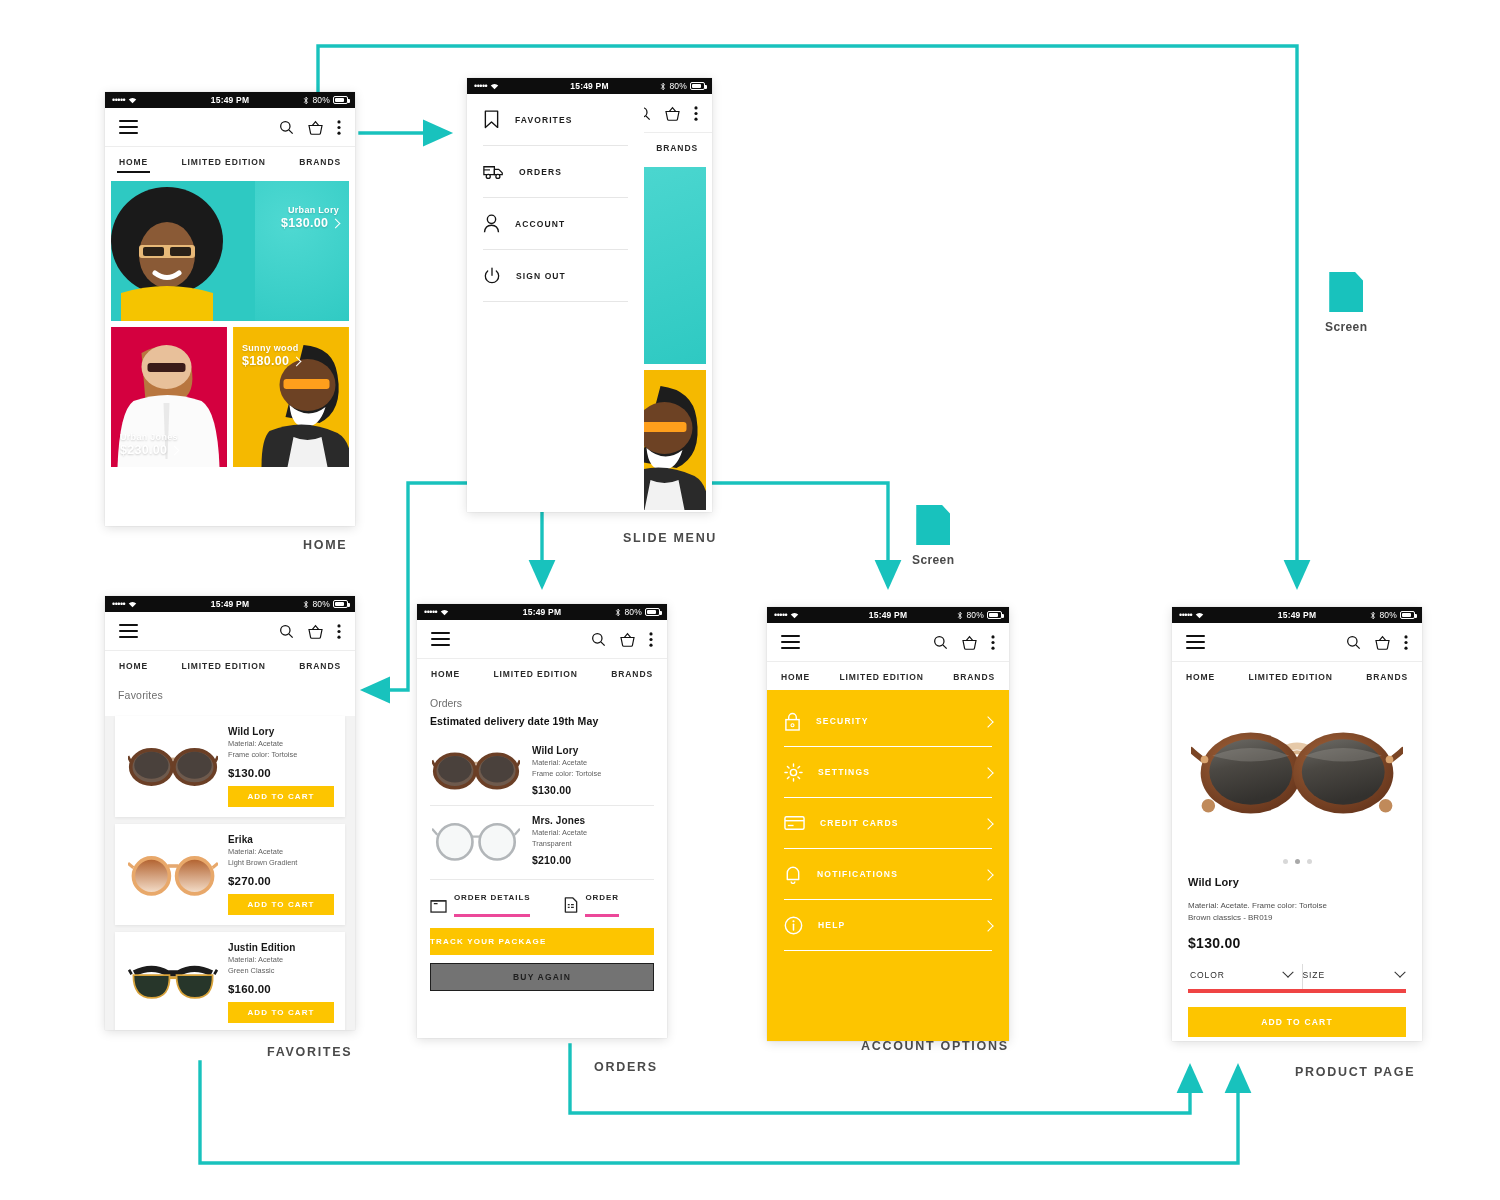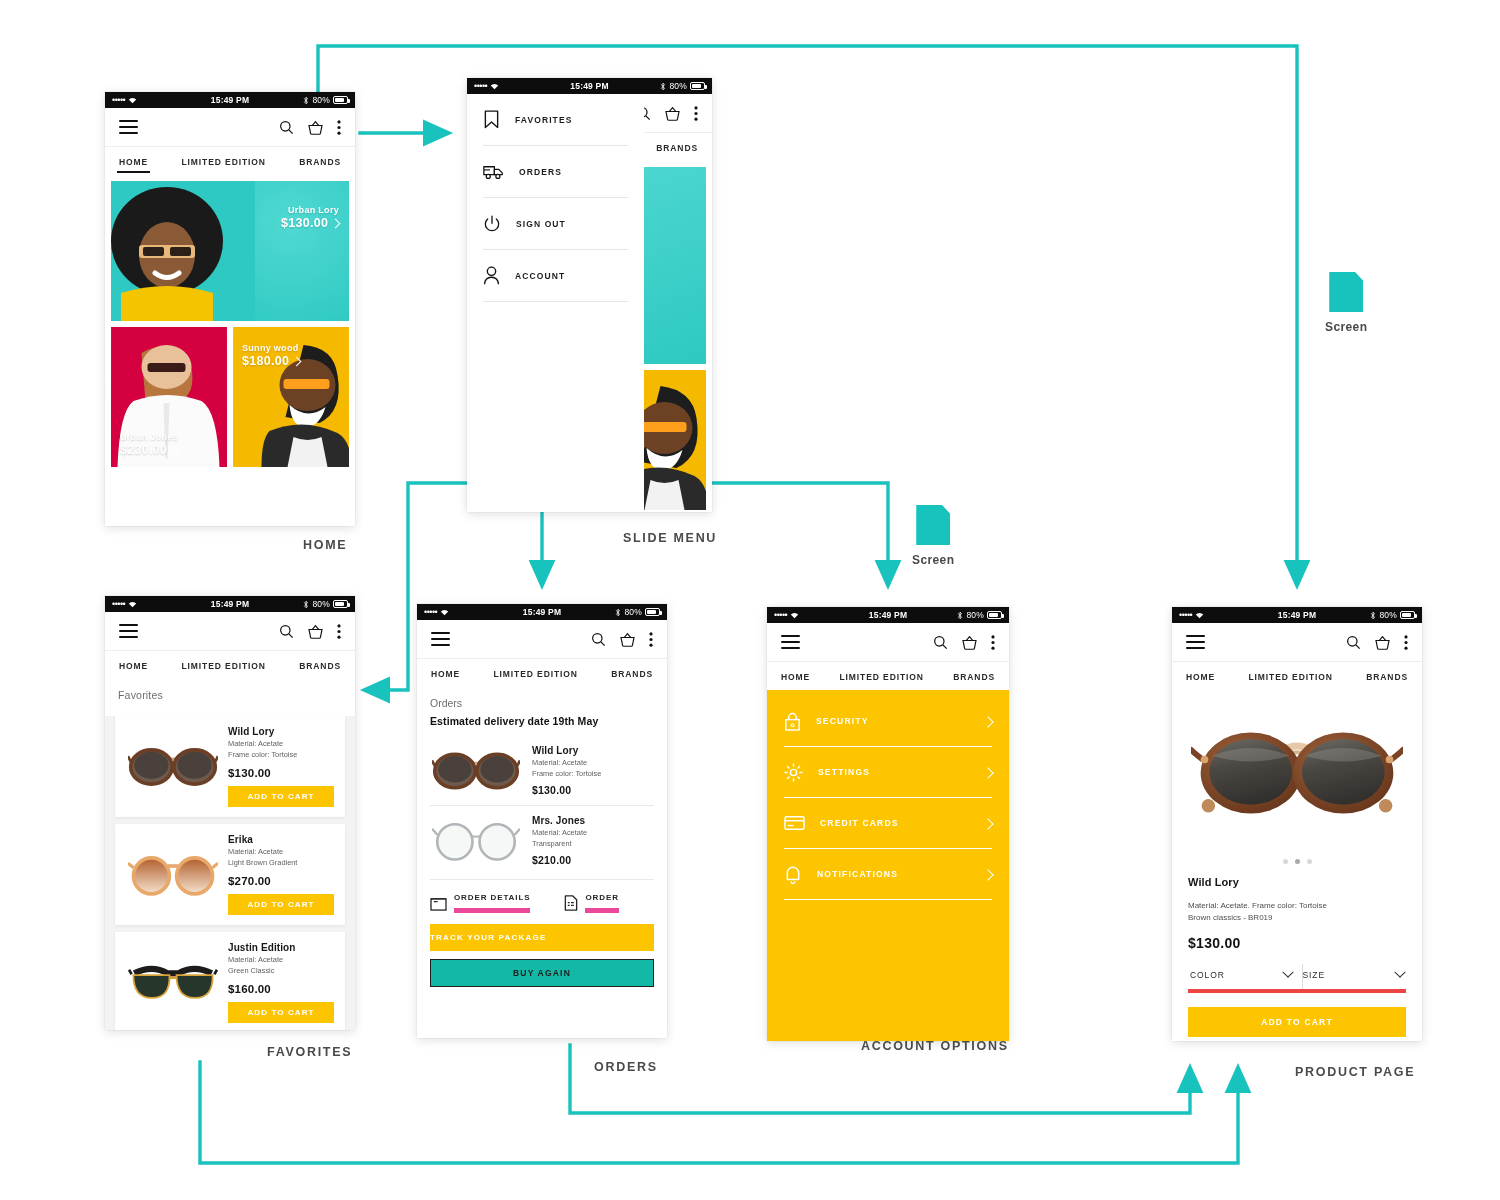--- a/index.html
+++ b/index.html
@@ -83,25 +83,25 @@
   
   .ord-wrap { padding: 0 13px; background: #fff; }
   .ord-title { font-size: 10.5px; color: #6e6e6e; padding: 10px 0 6px; }
   .ord-eta { font-size: 10.5px; font-weight: 700; color: #111; padding-bottom: 9px; letter-spacing: .1px; }
   .ord-item { display: flex; gap: 10px; padding: 9px 0; align-items: center; }
   .ord-item + .ord-item { border-top: 1px solid #e9e9e9; }
   .ord-thumb { width: 92px; flex: none; display: flex; align-items: center; justify-content: center; }
   .ord-actions { display: flex; gap: 34px; padding: 13px 0 11px; border-top: 1px solid #e9e9e9; margin-top: 4px; }
   .act { display: flex; align-items: center; gap: 7px; }
   .act span { font-size: 8px; font-weight: 700; letter-spacing: .9px; color: #262626;
-    border-bottom: 5px solid #ec4899; padding-bottom: 6px; }
+    border-bottom: 3px solid #ec4899; padding-bottom: 12px; }
   .btn-track { background: #fdc500; color: #fff; text-align: left; padding: 9px 0;
     font-size: 8px; font-weight: 700; letter-spacing: 1.2px; }
   .btn-buy { border: 1.3px solid #1f1f1f; color: #1f1f1f; text-align: center; padding: 8px 0;
-    font-size: 8.5px; font-weight: 700; letter-spacing: 1.2px; margin-top: 8px; background: #14b8a6; }
+    font-size: 8.5px; font-weight: 700; letter-spacing: 1.2px; margin-top: 8px; background: #737373; }
 
   
   .acct { background: #fdc500; flex: 1; padding: 6px 17px 0 17px; }
   .arow { display: flex; align-items: center; gap: 15px; height: 51px;
     border-bottom: 1.4px solid #fff; }
   .arow .al { font-size: 8.5px; font-weight: 700; letter-spacing: 1.2px; color: #fff; }
   .arow .ac { margin-left: auto; }
   .cr { display: inline-block; width: 8px; height: 8px; border-right: 1.6px solid #fff;
     border-top: 1.6px solid #fff; transform: rotate(45deg); }
 
@@ -338,32 +338,32 @@
         <svg width="21" height="16" viewBox="0 0 24 18">
           <path d="M1 3h12v9H1Z" stroke="#131313" stroke-width="1.45" fill="none"></path>
           <path d="M13 6h5l4 4v2h-9Z" stroke="#131313" stroke-width="1.45" fill="none" stroke-linejoin="round"></path>
           <circle cx="6" cy="14" r="2.3" stroke="#131313" stroke-width="1.45" fill="#fff"></circle>
           <circle cx="17" cy="14" r="2.3" stroke="#131313" stroke-width="1.45" fill="#fff"></circle>
           <path d="M1 6.6h7" stroke="#131313" stroke-width="1.3"></path>
         </svg>
         <span class="mlabel">ORDERS</span>
       </div>
       <div class="mrow">
+        <svg width="17" height="19" viewBox="0 0 18 20">
+            <circle cx="9" cy="5.6" r="4.4" stroke="#131313" stroke-width="1.45" fill="none"></circle>
+            <path d="M1.6 19.2q.6-7.4 7.4-7.4t7.4 7.4" stroke="#131313" stroke-width="1.45" fill="none"></path>
+          </svg>
+        <span class="mlabel">ACCOUNT</span>
+      </div>
+      <div class="mrow">
         <svg width="18" height="18" viewBox="0 0 20 20">
             <path d="M5.2 4.4a7.4 7.4 0 1 0 9.6 0" stroke="#131313" stroke-width="1.45" fill="none" stroke-linecap="round"></path>
             <path d="M10 1.2v8" stroke="#131313" stroke-width="1.45" stroke-linecap="round"></path>
           </svg>
         <span class="mlabel">SIGN OUT</span>
-      </div>
-      <div class="mrow">
-        <svg width="17" height="19" viewBox="0 0 18 20">
-            <circle cx="9" cy="5.6" r="4.4" stroke="#131313" stroke-width="1.45" fill="none"></circle>
-            <path d="M1.6 19.2q.6-7.4 7.4-7.4t7.4 7.4" stroke="#131313" stroke-width="1.45" fill="none"></path>
-          </svg>
-        <span class="mlabel">ACCOUNT</span>
       </div>
     </div>
   </div>
   <div class="caption" style="left:623px; top:531px;">SLIDE MENU</div>
 
   <div class="phone" style="left:105px; top:596px; width:250px; height:434px;">
     <div class="statusbar">
       <div class="sb-left">
           <span class="sb-dots">•••••</span>
         <svg class="icn" width="9" height="8" viewBox="0 0 12 10">
@@ -660,20 +660,29 @@
           </svg>
         <span class="al">CREDIT CARDS</span>
         <span class="ac"><i class="cr"></i></span>
       </div>
       <div class="arow">
         <svg width="18" height="19" viewBox="0 0 18 20">
             <path d="M3 15.2V8.4a6 6 0 0 1 12 0v6.8Z" stroke="#fff" stroke-width="1.5" fill="none" stroke-linejoin="round"></path>
             <path d="M7 17.4a2 2 0 0 0 4 0" stroke="#fff" stroke-width="1.4" fill="none"></path>
           </svg>
         <span class="al">NOTIFICATIONS</span>
+        <span class="ac"><i class="cr"></i></span>
+      </div>
+      <div class="arow">
+        <svg width="19" height="19" viewBox="0 0 20 20">
+            <circle cx="10" cy="10" r="8.6" stroke="#fff" stroke-width="1.5" fill="none"></circle>
+            <circle cx="10" cy="5.6" r="1.1" fill="#fff"></circle>
+            <path d="M10 8.6v6.2" stroke="#fff" stroke-width="1.6" stroke-linecap="round"></path>
+          </svg>
+        <span class="al">HELP</span>
         <span class="ac"><i class="cr"></i></span>
       </div>
     </div>
   </div>
   <div class="caption" style="left:861px; top:1039px;">ACCOUNT OPTIONS</div>
 
   <div class="phone" style="left:1172px; top:607px; width:250px; height:434px;">
     <div class="statusbar">
       <div class="sb-left">
           <span class="sb-dots">•••••</span>

